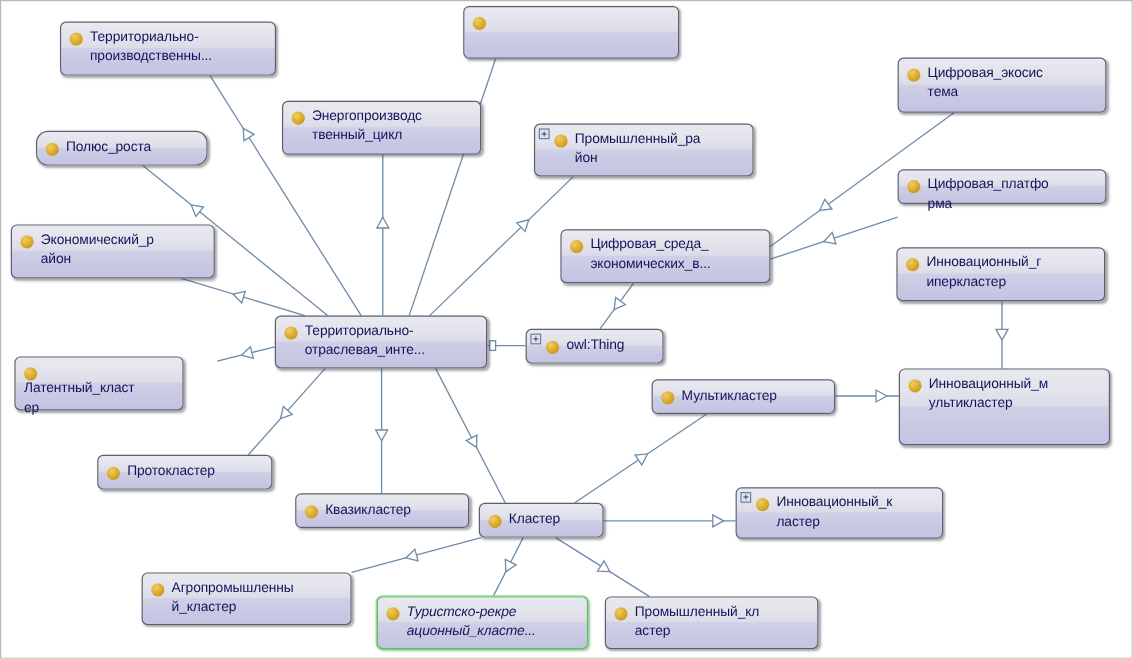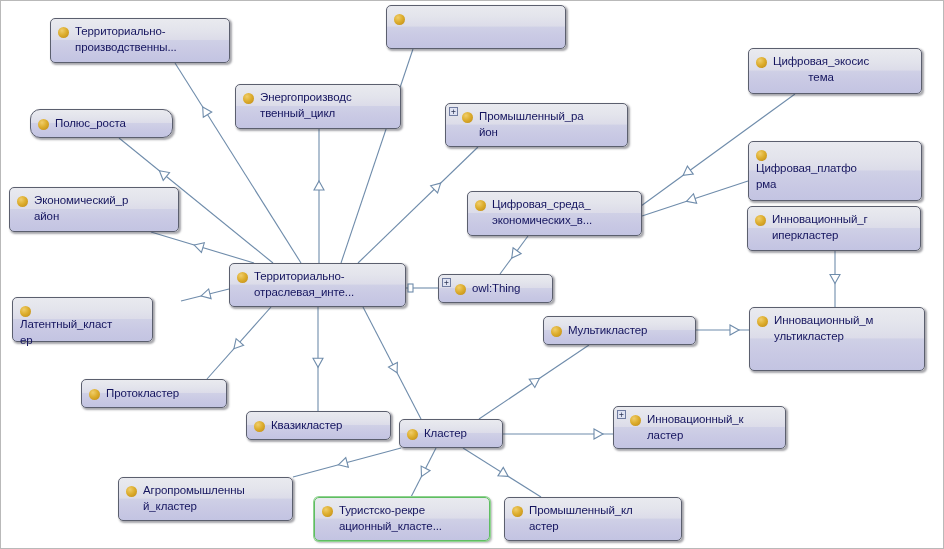--- a/index.html
+++ b/index.html
@@ -41,20 +41,21 @@
         #c9c9e4 74%,
         #c3c4e2 100%);
     box-shadow: 1.5px 1.5px 2px rgba(60,60,70,0.45);
     display: flex;
     align-items: flex-start;
     padding: 5px 6px 4px 7px;
   }
   .node.selected {
     border: 1px solid #5fbd62;
     box-shadow: 0 0 0 1px #8fd38f, 1.5px 1.5px 2px rgba(60,60,70,0.35);
+    font-style: italic;
   }
   .node .bullet {
     flex: 0 0 auto;
     width: 11px;
     height: 11px;
     border-radius: 50%;
     background: radial-gradient(circle at 36% 32%, #f0cd6a 0%, #ddae2e 45%, #c8941b 82%, #a87a12 100%);
     margin-top: 3px;
     margin-right: 6px;
   }
@@ -183,41 +184,41 @@
     </svg>
   <div id="node-layer">
       <div class="node" style="left: 49px; top: 17px; width: 180px; height: 45px;">
         <span class="bullet"></span>
         <span class="label">Территориально-
 производственны...</span>
       </div>
       <div class="node" style="left: 385px; top: 4px; width: 180px; height: 44px;">
         <span class="bullet"></span>
       </div>
-      <div class="node" style="left: 747px; top: 47px; width: 174px; height: 46px; text-align: center;">
+      <div class="node" style="left: 747px; top: 47px; width: 174px; height: 46px;">
         <span class="bullet"></span>
         <span class="label">Цифровая_экосис
 тема</span>
       </div>
       <div class="node" style="left: 234px; top: 83px; width: 166px; height: 45px;">
         <span class="bullet"></span>
         <span class="label">Энергопроизводс
 твенный_цикл</span>
       </div>
       <div class="node has-plus" style="left: 444px; top: 102px; width: 183px; height: 44px;">
         <div class="plusbox">+</div>
         <span class="bullet"></span>
         <span class="label">Промышленный_ра
 йон</span>
       </div>
       <div class="node one-line" style="left: 29px; top: 108px; width: 143px; height: 29px; border-radius: 10px;">
         <span class="bullet"></span>
         <span class="label">Полюс_роста</span>
       </div>
-      <div class="node" style="left: 747px; top: 140px; width: 174px; height: 60px; flex-direction: column;">
+      <div class="node" style="left: 747px; top: 140px; width: 174px; height: 29px;">
         <span class="bullet"></span>
         <span class="label">Цифровая_платфо
 рма</span>
       </div>
       <div class="node" style="left: 8px; top: 186px; width: 170px; height: 45px;">
         <span class="bullet"></span>
         <span class="label">Экономический_р
 айон</span>
       </div>
       <div class="node" style="left: 466px; top: 190px; width: 175px; height: 45px;">

